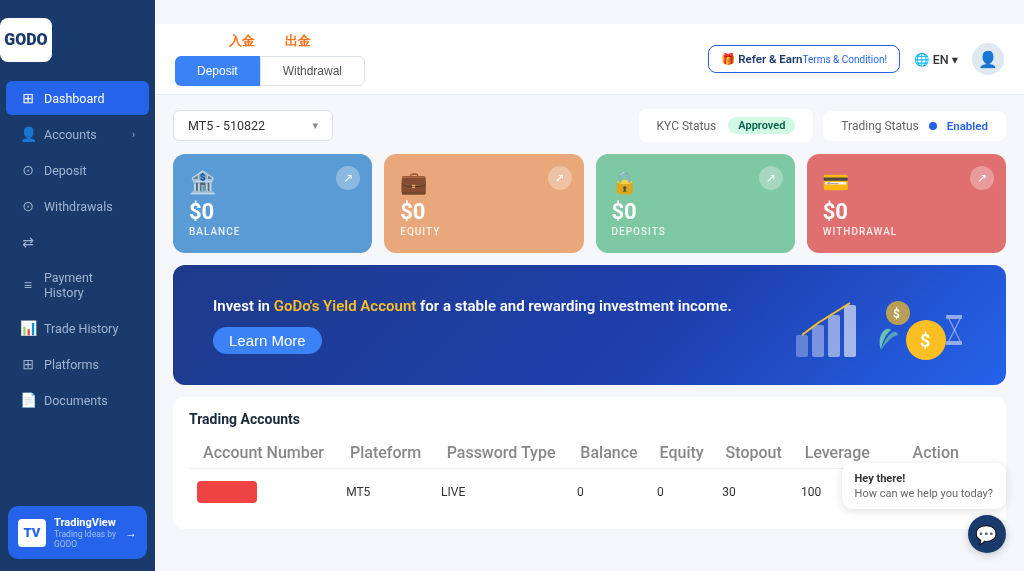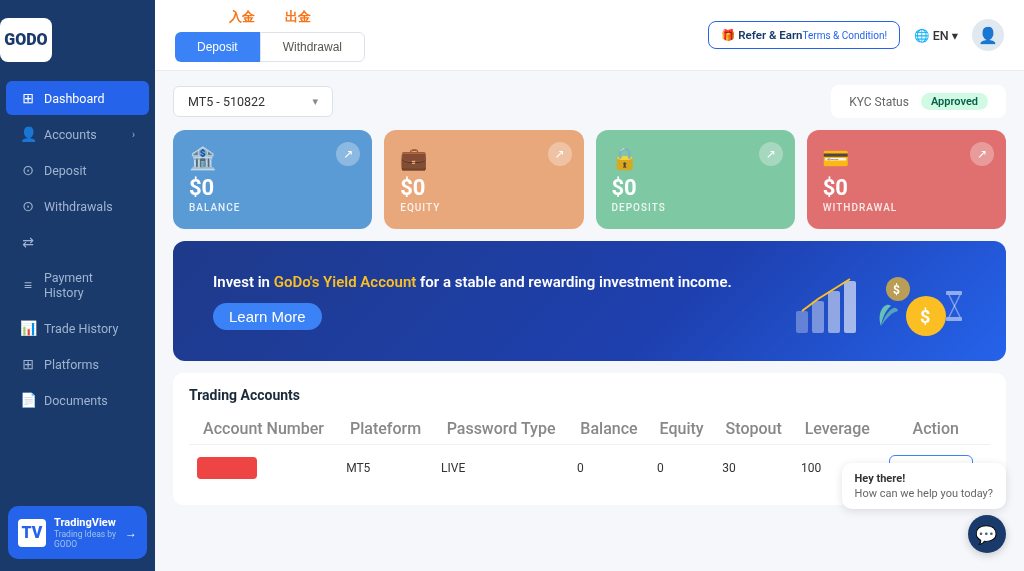--- a/index.html
+++ b/index.html
@@ -87,21 +87,21 @@
     }
     .tv-logo {
       background: white;
       border-radius: 4px;
       width: 28px;
       height: 28px;
       display: flex;
       align-items: center;
       justify-content: center;
       font-weight: 900;
-      font-size: 16px;
+      font-size: 13px;
       color: #2563eb;
     }
     .tv-text {
       flex: 1;
     }
     .tv-title {
       color: white;
       font-size: 11px;
       font-weight: 700;
     }
@@ -125,20 +125,21 @@
 
     
     .topbar {
       background: white;
       padding: 8px 20px 8px 20px;
       display: flex;
       align-items: center;
       justify-content: space-between;
       border-bottom: 1px solid #e8edf2;
       min-height: 60px;
+      margin-top: 24px;
     }
     .topbar-left {
       display: flex;
       align-items: center;
       gap: 12px;
     }
     .deposit-withdrawal-tabs {
       display: flex;
       flex-direction: column;
       align-items: center;
@@ -593,20 +594,25 @@
 
     <div class="status-bar">
       <div class="account-select">
         <span>MT5 - 510822</span>
         <span class="account-select-arrow">▾</span>
       </div>
       <div class="status-spacer"></div>
       <div class="kyc-status-box">
         <span class="kyc-label">KYC Status</span>
         <span class="kyc-value">Approved</span>
+      </div>
+      <div class="trading-status-box">
+        <span class="trading-label">Trading Status</span>
+        <span class="trading-dot"></span>
+        <span class="trading-value">Enabled</span>
       </div>
     </div>
 
     <div class="stat-cards">
     <div class="stat-card stat-card-balance">
     <div class="stat-card-arrow">↗</div>
     <div class="stat-card-icon">🏦</div>
     <div class="stat-card-amount">$0</div>
     <div class="stat-card-label">BALANCE</div>
   </div>

